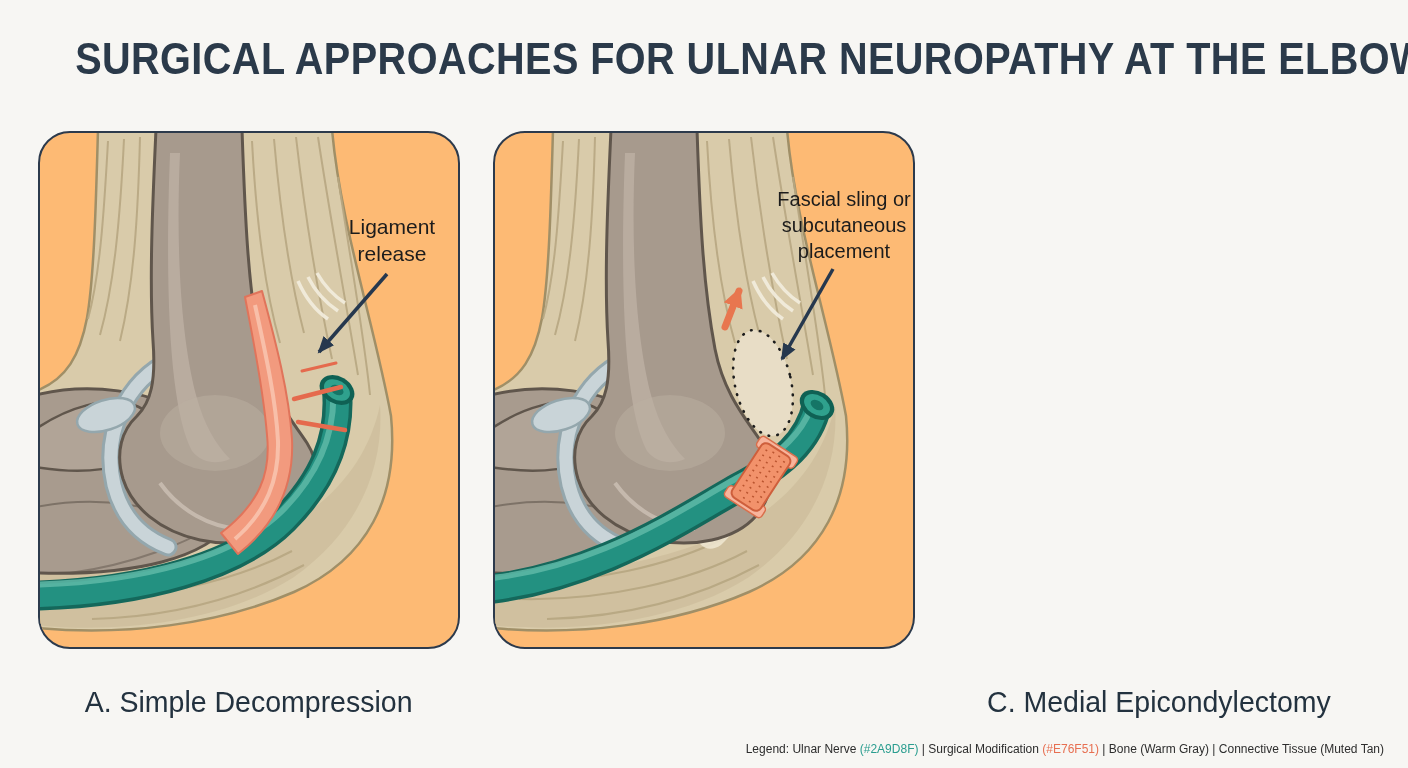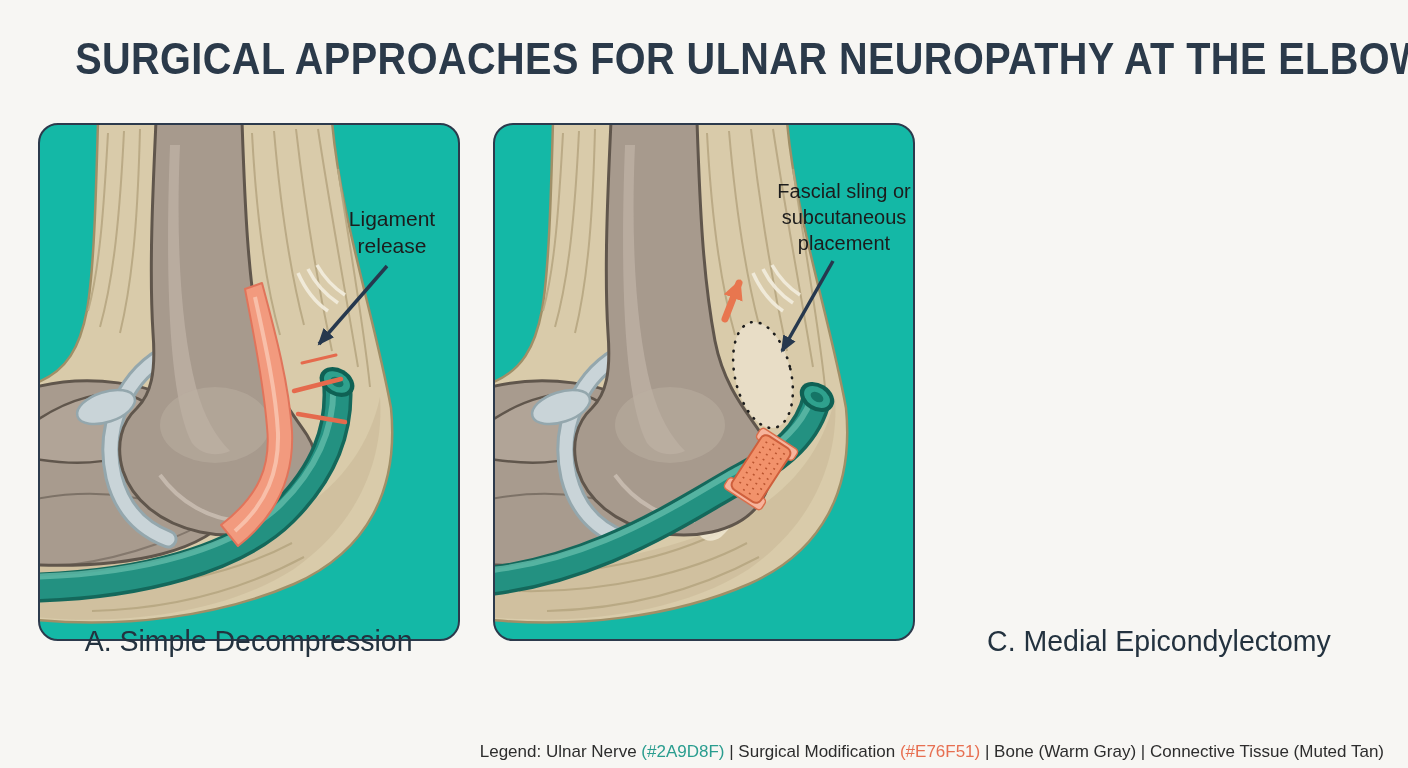--- a/index.html
+++ b/index.html
@@ -1,26 +1,26 @@
 <!DOCTYPE html>
 <html><head>
 <meta charset="utf-8">
 <style>
   html,body{margin:0;padding:0}
   body{width:1408px;height:768px;background:#F7F6F3;font-family:"Liberation Sans",sans-serif;position:relative;overflow:hidden}
   .stage{position:absolute;inset:0}
   .title{position:absolute;top:34px;left:0;width:100%;text-align:center;font-size:44px;font-weight:600;color:#2B3A4A;letter-spacing:.5px;white-space:nowrap}
   .title span{display:inline-block;transform:scaleX(.90)}
-  .panel{position:absolute;top:123px;width:422px;height:518px;background:#14b8a6;border:2.5px solid #2C3A4C;border-radius:20px;overflow:hidden;box-sizing:border-box}
+  .panel{position:absolute;top:131px;width:422px;height:518px;background:#fdba74;border:2.5px solid #2C3A4C;border-radius:32px;overflow:hidden;box-sizing:border-box}
   #panel-a{left:38px}#panel-b{left:493px}#panel-c{left:948px}
   .panel svg{width:100%;height:100%;display:block}
-  .caption{position:absolute;top:624px;width:422px;text-align:center;font-size:30px;font-weight:500;color:#23323F;white-space:nowrap}
+  .caption{position:absolute;top:685px;width:422px;text-align:center;font-size:30px;font-weight:500;color:#23323F;white-space:nowrap}
   #caption-a{left:38px}#caption-b{left:493px}#caption-c{left:948px}
   .caption span{display:inline-block;transform:scaleX(.95)}
-  .legend{position:absolute;top:742px;right:24px;font-size:17px;font-weight:500;color:#2D2D2D;white-space:nowrap}
+  .legend{position:absolute;top:742px;right:24px;font-size:12px;font-weight:500;color:#2D2D2D;white-space:nowrap}
   .legend .teal{color:#2A9D8F}
   .legend .coral{color:#E76F51}
   text.ann{font-family:"Liberation Sans",sans-serif;font-size:21px;fill:#1C1C1C;text-anchor:middle}
   text.ann-b{font-size:20px}
 </style>
 </head>
 <body>
 
 <svg width="0" height="0" style="position:absolute" aria-hidden="true">
   <defs>

